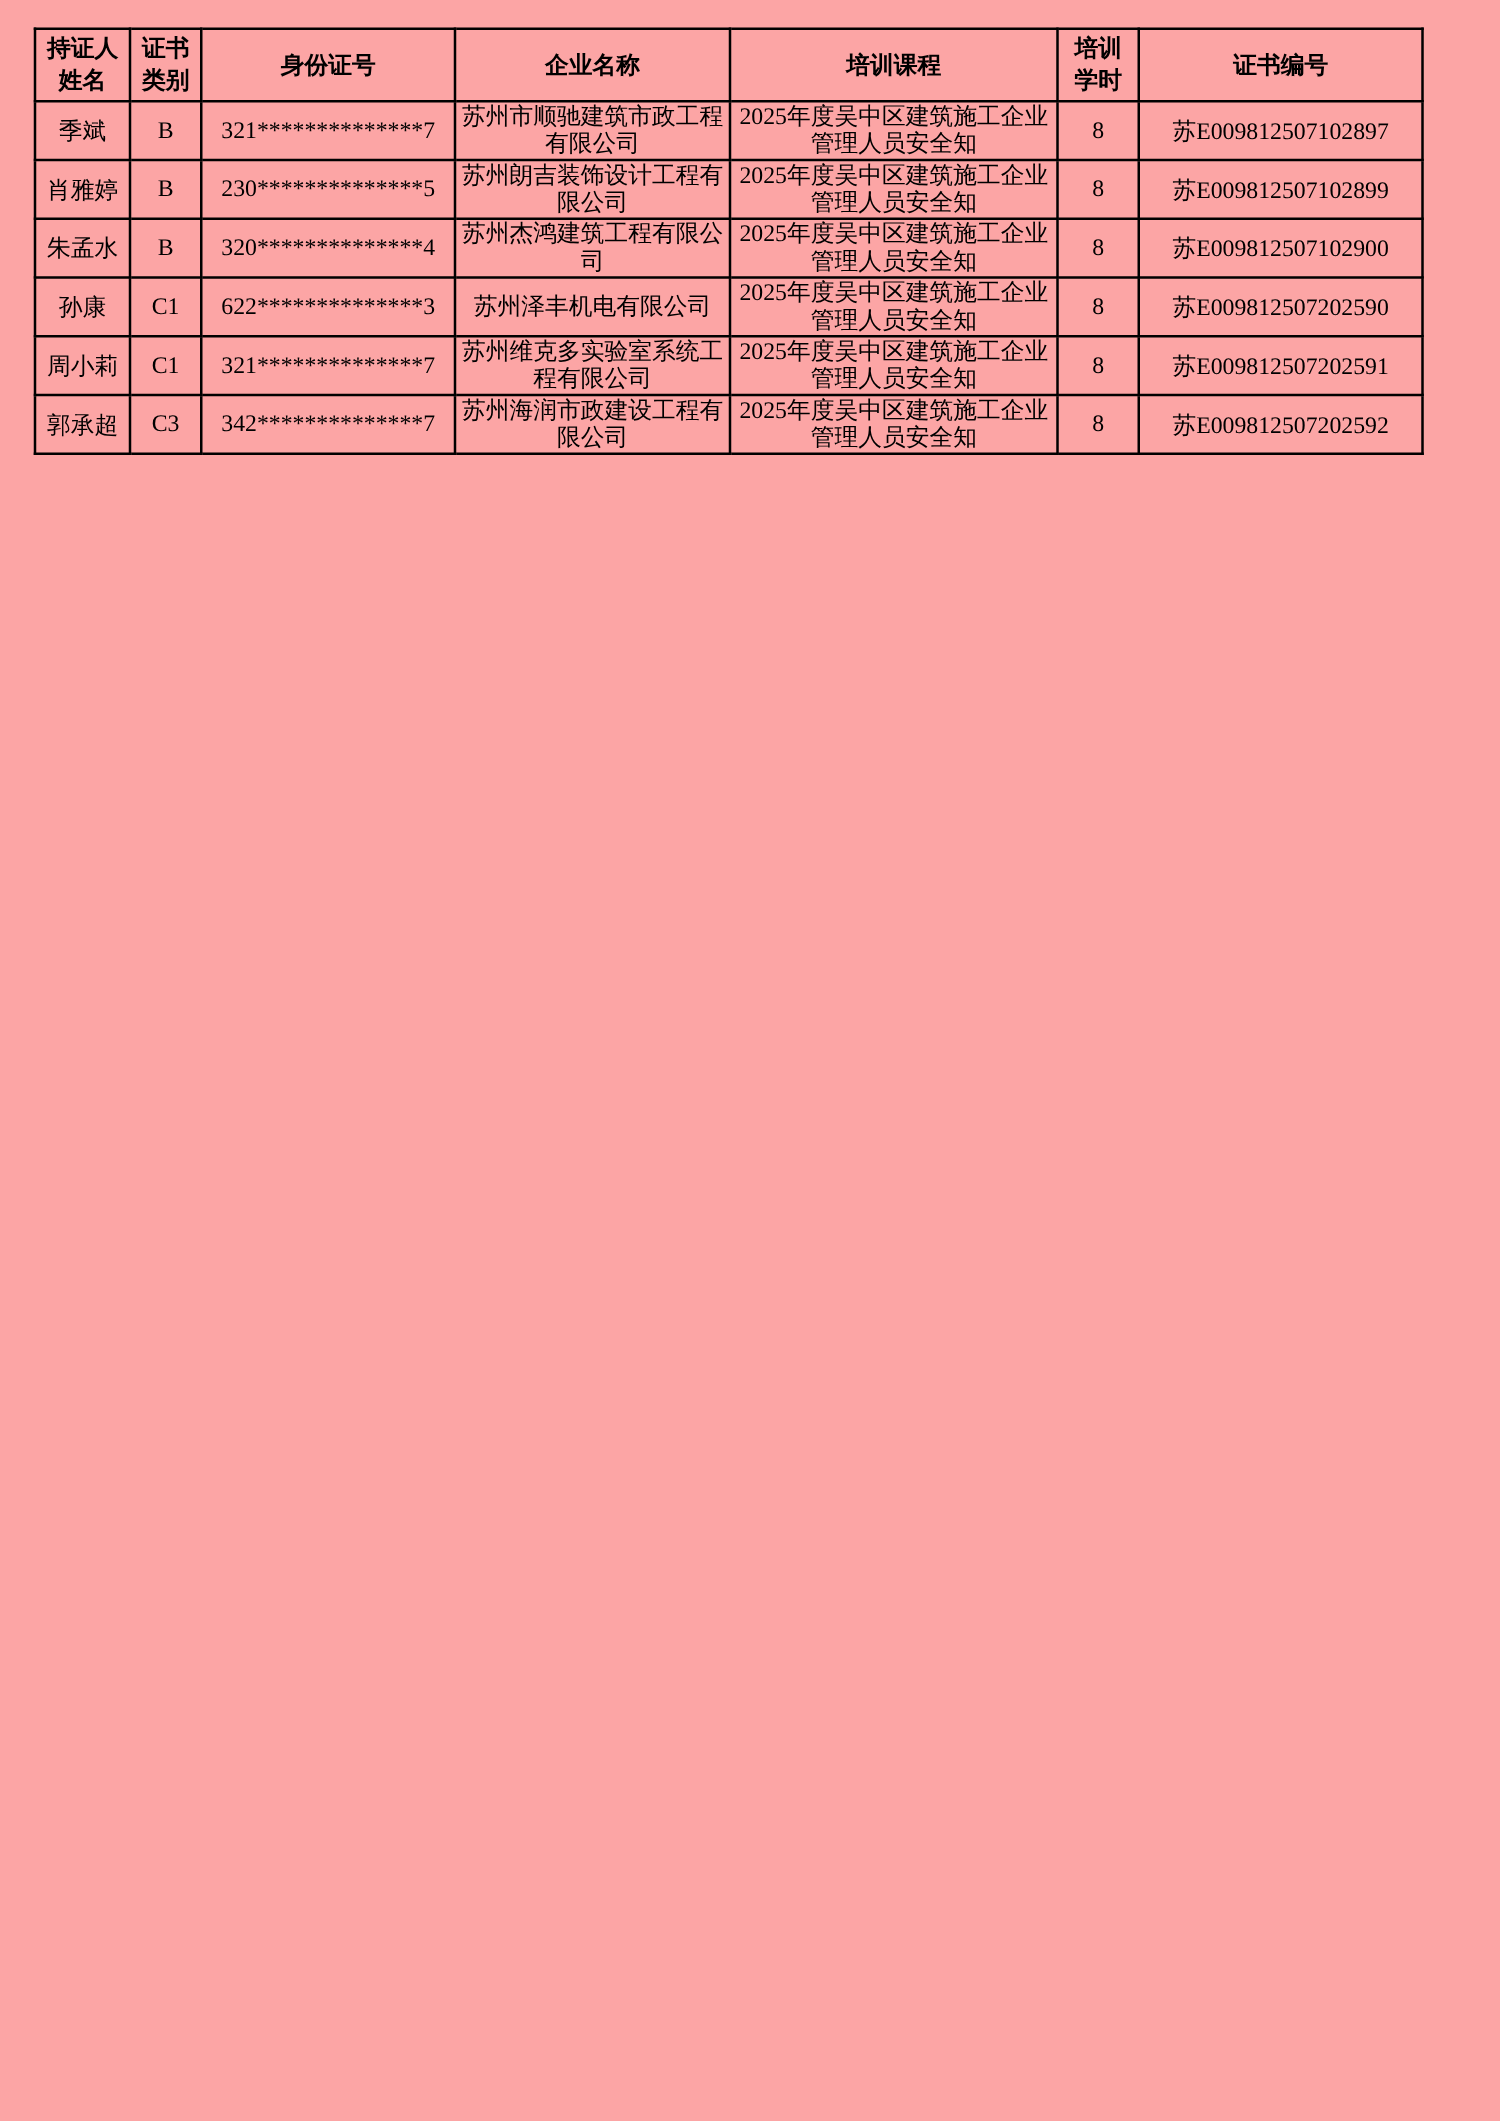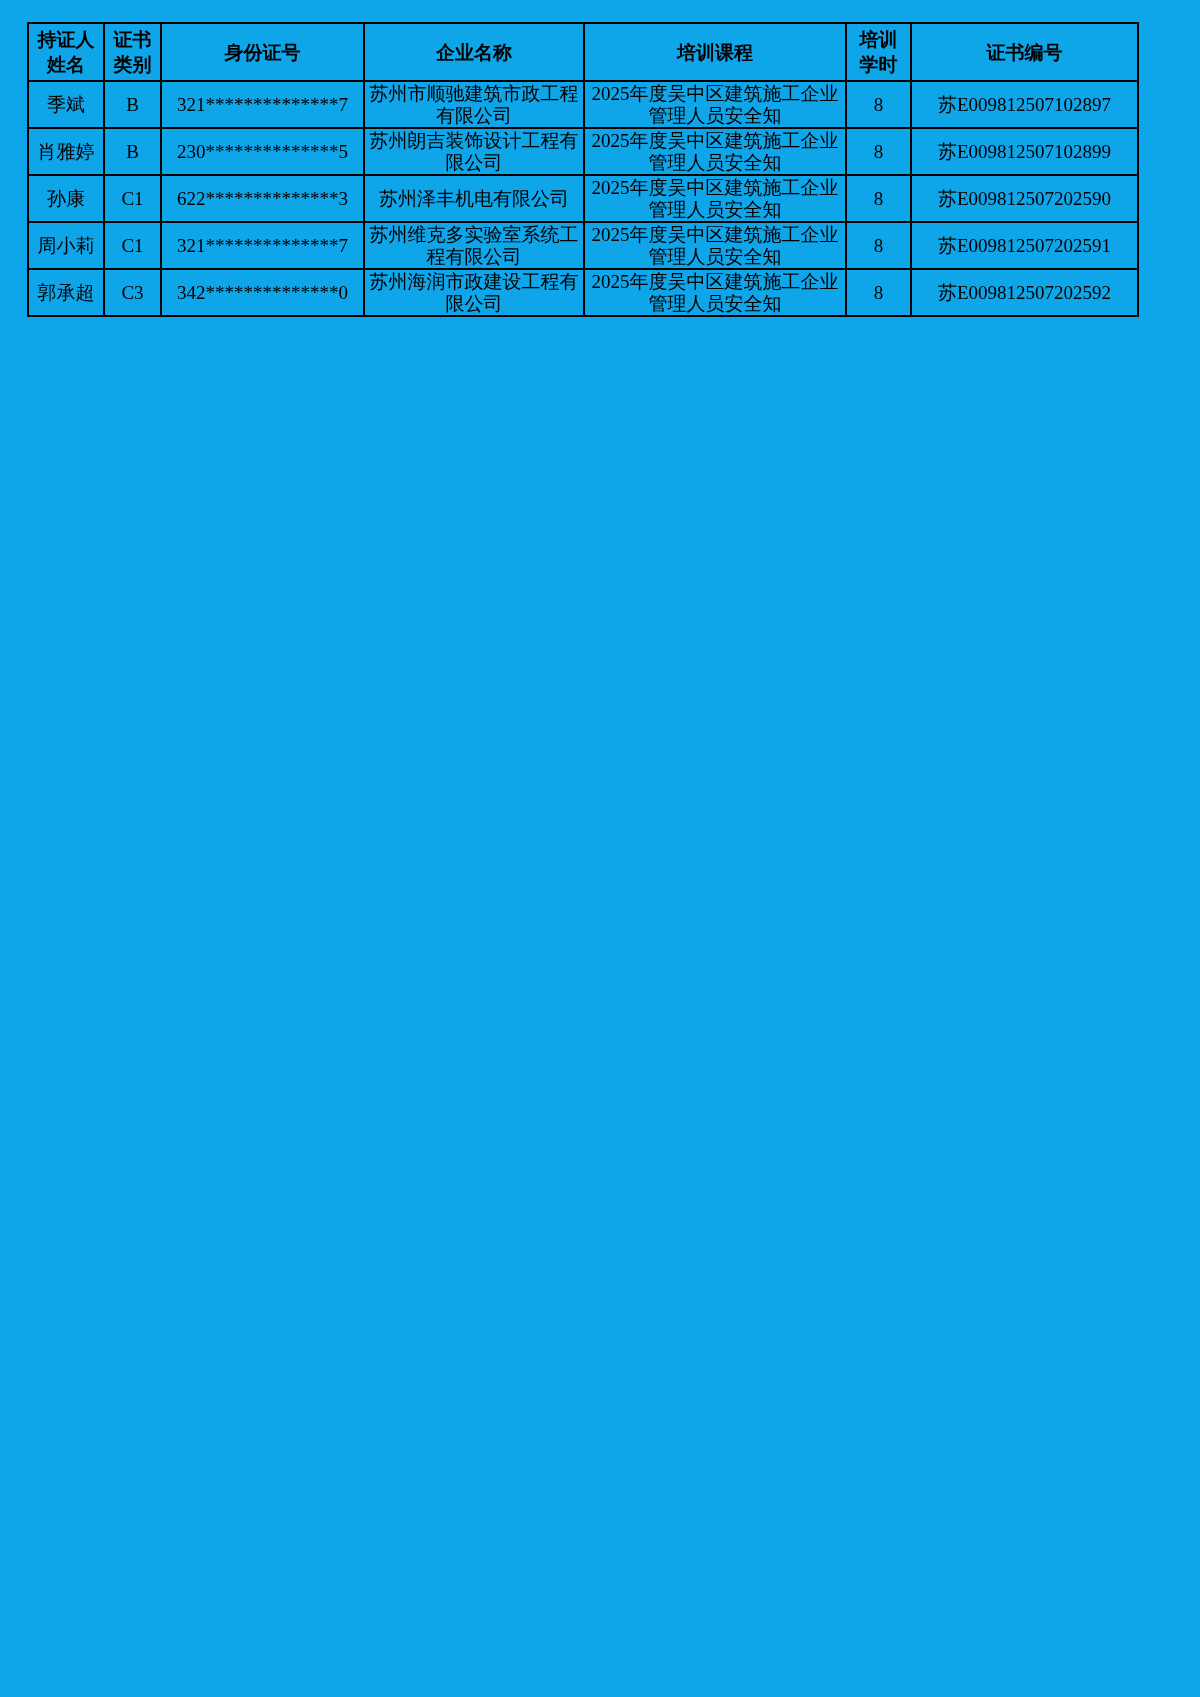--- a/index.html
+++ b/index.html
@@ -6,21 +6,21 @@
     margin: 0;
     padding: 0;
     background: #ffffff;
     font-family: "Liberation Serif", "DejaVu Serif", serif;
     color: #000000;
   }
   .page {
     position: relative;
     width: 1200px;
     height: 1697px;
-    background: #0ea5e9;
+    background: #fca5a5;
     overflow: hidden;
   }
   table.roster {
     position: absolute;
     left: 27px;
     top: 22px;
     width: 1110px;
     border-collapse: collapse;
     table-layout: fixed;
   }
@@ -103,20 +103,31 @@
       <td class="cell-type">B</td>
       <td class="cell-id">230**************5</td>
       <td class="cell-company">苏州朗吉装饰设计工程有限公司</td>
       <td class="cell-course">
             <div class="clip">2025年度吴中区建筑施工企业管理人员安全知</div>
           </td>
       <td class="cell-hours">8</td>
       <td class="cell-certno">苏E009812507102899</td>
     </tr>
 
+    <tr>
+      <td class="cell-name">朱孟水</td>
+      <td class="cell-type">B</td>
+      <td class="cell-id">320**************4</td>
+      <td class="cell-company">苏州杰鸿建筑工程有限公司</td>
+      <td class="cell-course">
+            <div class="clip">2025年度吴中区建筑施工企业管理人员安全知</div>
+          </td>
+      <td class="cell-hours">8</td>
+      <td class="cell-certno">苏E009812507102900</td>
+    </tr>
 
     <tr>
       <td class="cell-name">孙康</td>
       <td class="cell-type">C1</td>
       <td class="cell-id">622**************3</td>
       <td class="cell-company">苏州泽丰机电有限公司</td>
       <td class="cell-course">
             <div class="clip">2025年度吴中区建筑施工企业管理人员安全知</div>
           </td>
       <td class="cell-hours">8</td>
@@ -131,21 +142,21 @@
       <td class="cell-course">
             <div class="clip">2025年度吴中区建筑施工企业管理人员安全知</div>
           </td>
       <td class="cell-hours">8</td>
       <td class="cell-certno">苏E009812507202591</td>
     </tr>
 
     <tr>
       <td class="cell-name">郭承超</td>
       <td class="cell-type">C3</td>
-      <td class="cell-id">342**************0</td>
+      <td class="cell-id">342**************7</td>
       <td class="cell-company">苏州海润市政建设工程有限公司</td>
       <td class="cell-course">
             <div class="clip">2025年度吴中区建筑施工企业管理人员安全知</div>
           </td>
       <td class="cell-hours">8</td>
       <td class="cell-certno">苏E009812507202592</td>
     </tr>
 
 
   </tbody>

